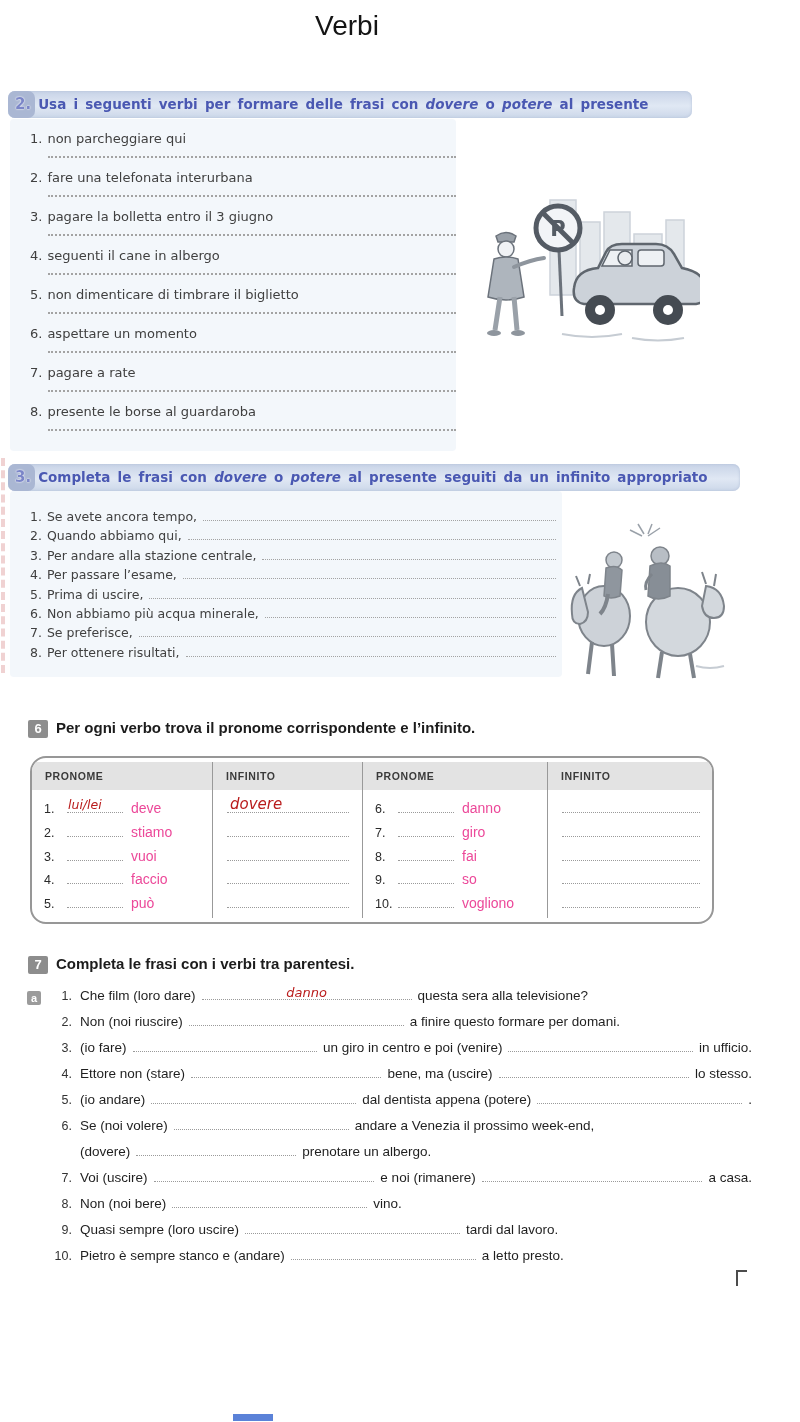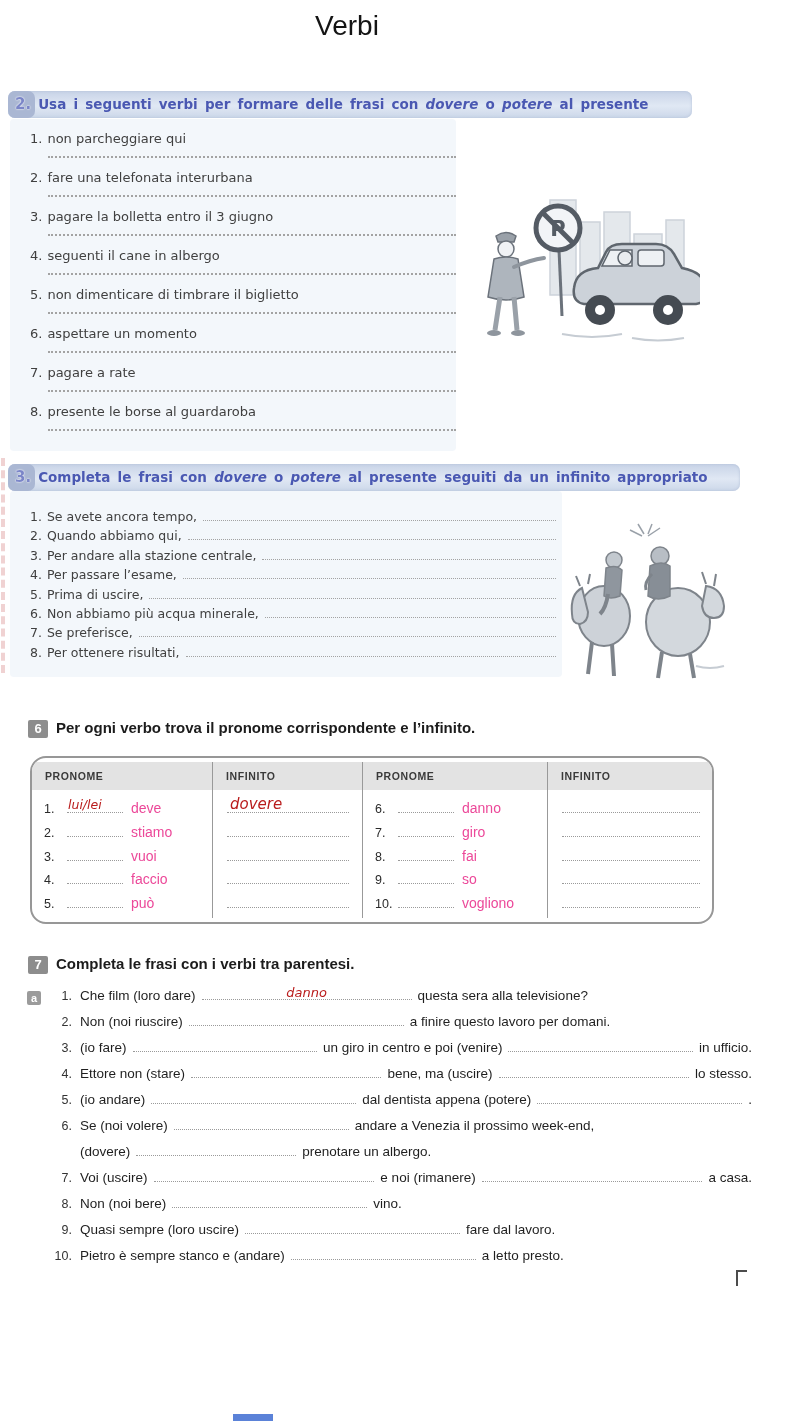--- a/index.html
+++ b/index.html
@@ -391,21 +391,21 @@
         <span>Che film (loro dare)</span>
         <span class="b w210">
           <span class="hand">danno</span>
         </span>
         <span>questa sera alla televisione?</span>
       </div>
     <div class="exline">
         <span class="n">2.</span>
         <span>Non (noi riuscire)</span>
         <span class="b w215"></span>
-        <span>a finire questo lavoro per domani.</span>
+        <span>a finire questo formare per domani.</span>
       </div>
     <div class="exline">
         <span class="n">3.</span>
         <span>(io fare)</span>
         <span class="b bf"></span>
         <span>un giro in centro e poi (venire)</span>
         <span class="b bf"></span>
         <span>in ufficio.</span>
       </div>
     <div class="exline">
@@ -447,21 +447,21 @@
     <div class="exline">
         <span class="n">8.</span>
         <span>Non (noi bere)</span>
         <span class="b w195"></span>
         <span>vino.</span>
       </div>
     <div class="exline">
         <span class="n">9.</span>
         <span>Quasi sempre (loro uscire)</span>
         <span class="b w215"></span>
-        <span>fare dal lavoro.</span>
+        <span>tardi dal lavoro.</span>
       </div>
     <div class="exline">
         <span class="n">10.</span>
         <span>Pietro è sempre stanco e (andare)</span>
         <span class="b w185"></span>
         <span>a letto presto.</span>
       </div>
   </div>
 
   <div class="corner-mark"></div>

